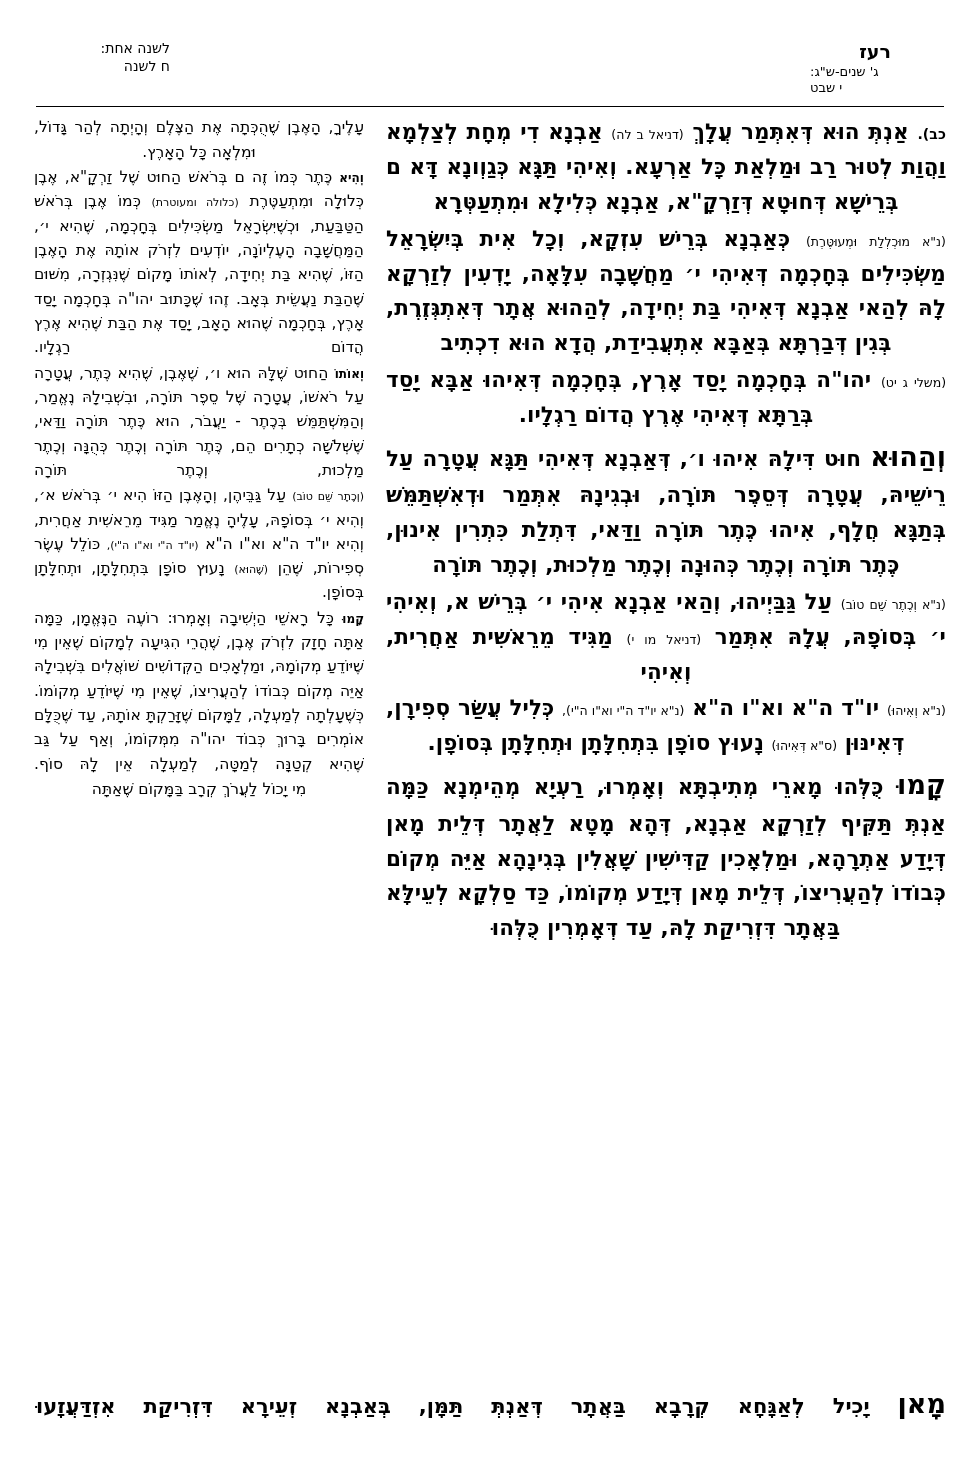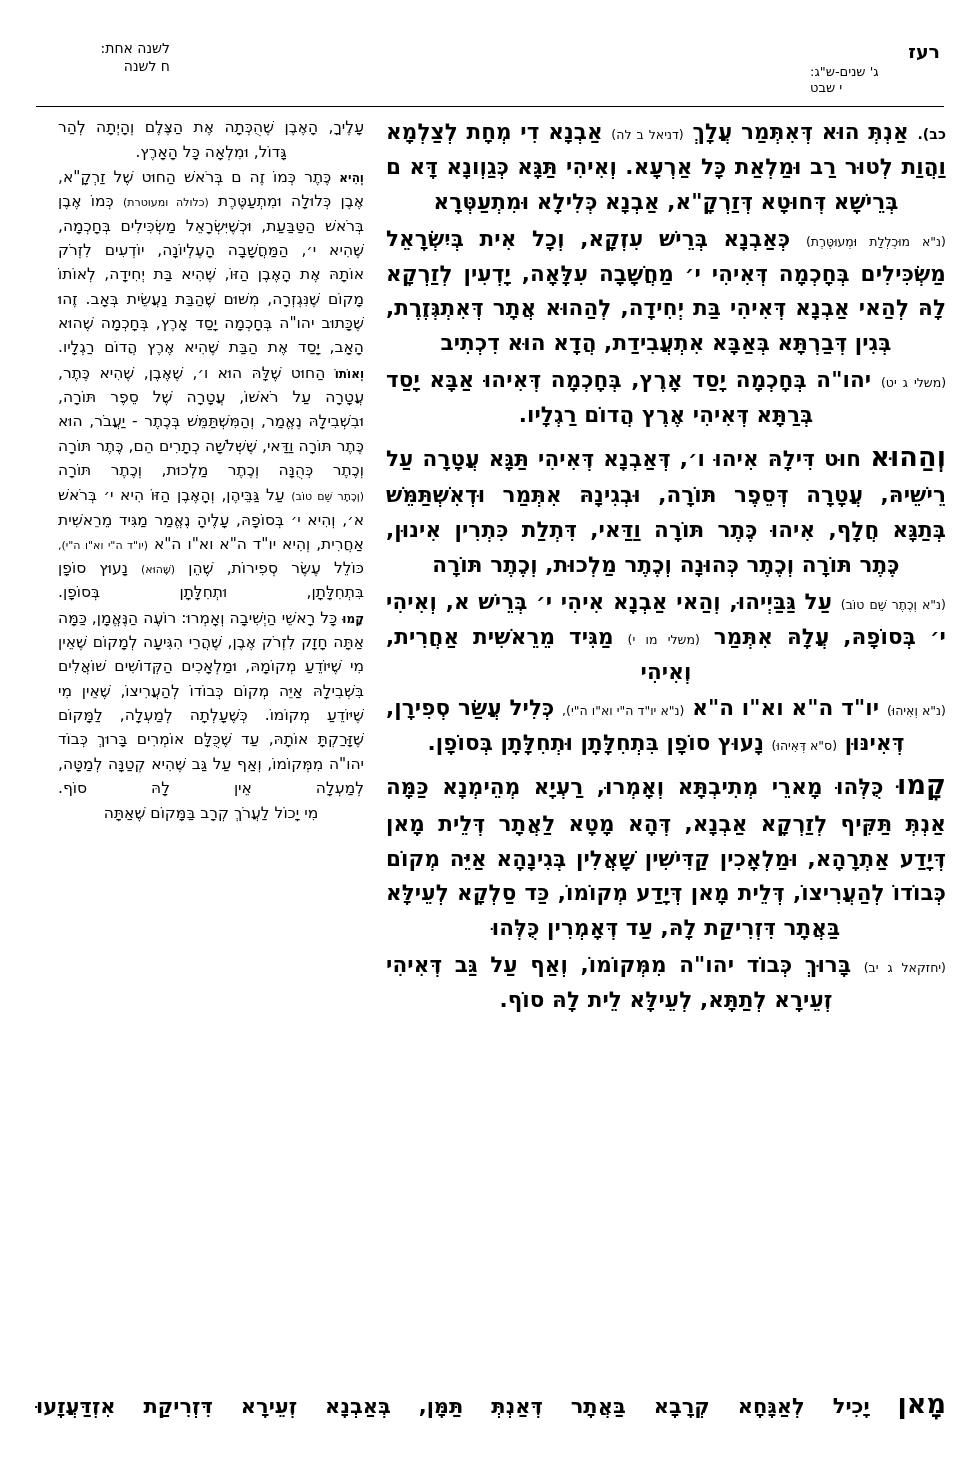--- a/index.html
+++ b/index.html
@@ -52,21 +52,21 @@
     min-width: 130px;
   }
   .header-left {
     text-align: left;
     min-width: 130px;
   }
   .header-left .folio {
     font-size: 19px;
     font-weight: bold;
     display: block;
-    text-align: right;
+    text-align: center;
   }
   .header-right .line {
     display: block;
   }
   .header-left .line {
     display: block;
     font-size: 13px;
   }
   .rule {
     border: none;
@@ -109,21 +109,20 @@
     text-align: justify;
     text-align-last: center;
   }
   
   .small-text {
     font-size: 15.5px;
     line-height: 1.57;
     text-align: justify;
     text-align-last: justify;
     font-weight: normal;
-    margin-left: 24px;
   }
   .small-text p {
     margin: 0 0 1px 0;
   }
   .small-text p.center-last {
     text-align-last: center;
   }
   .ref {
     font-size: 12.5px;
     font-weight: normal;
@@ -202,42 +201,38 @@
       </p>
 
       <p class="para">
         <span class="dropcap">וְהַהוּא</span>
         <span>חוּט דִּילָהּ אִיהוּ ו׳, דְּאַבְנָא דְּאִיהִי תַּגָּא עֲטָרָה עַל רֵישֵׁיהּ, עֲטָרָה דְּסֵפֶר תּוֹרָה, וּבְגִינָהּ אִתְּמַר וּדְאִשְׁתַּמֵּשׁ בְּתַגָּא חֲלָף, אִיהוּ כֶּתֶר תּוֹרָה וַדַּאי, דִּתְלַת כִּתְרִין אִינוּן, כֶּתֶר תּוֹרָה וְכֶתֶר כְּהוּנָה וְכֶתֶר מַלְכוּת, וְכֶתֶר תּוֹרָה</span>
       </p>
 
       <p class="para">
         <span class="ref">(נ"א וְכֶתֶר שֵׁם טוֹב)</span>
         <span>עַל גַּבַּיְיהוּ, וְהַאי אַבְנָא אִיהִי י׳ בְּרֵישׁ א, וְאִיהִי י׳ בְּסוֹפָהּ, עֲלָהּ אִתְּמַר</span>
-        <span class="ref">(משלי מו י)</span>
+        <span class="ref">(דניאל מו י)</span>
         <span>מַגִּיד מֵרֵאשִׁית אַחֲרִית, וְאִיהִי</span>
       </p>
 
       <p class="para">
         <span class="ref">(נ"א וְאִיהוּ)</span>
         <span>יו"ד ה"א וא"ו ה"א</span>
         <span class="ref">(נ"א יו"ד ה"י וא"ו ה"י),</span>
         <span>כְּלִיל עֲשַׂר סְפִירָן, דְּאִינּוּן</span>
         <span class="ref">(ס"א דְּאִיהוּ)</span>
         <span>נָעוּץ סוֹפָן בִּתְחִלָּתָן וּתְחִלָּתָן בְּסוֹפָן.</span>
       </p>
 
       <p class="para">
         <span class="dropcap">קָמוּ</span>
         <span>כֻּלְּהוּ מָארֵי מְתִיבְתָּא וְאָמְרוּ, רַעְיָא מְהֵימְנָא כַּמָּה אַנְתְּ תַּקִּיף לְזַרְקָא אַבְנָא, דְּהָא מָטָא לַאֲתָר דְּלֵית מָאן דְּיָדַע אַתְרָהָא, וּמַלְאָכִין קַדִּישִׁין שָׁאֲלִין בְּגִינָהָא אַיֵּה מְקוֹם כְּבוֹדוֹ לְהַעֲרִיצוֹ, דְּלֵית מָאן דְּיָדַע מְקוֹמוֹ, כַּד סַלְקָא לְעֵילָּא בַּאֲתָר דִּזְרִיקַת לָהּ, עַד דְּאָמְרִין כֻּלְּהוּ</span>
       </p>
 
-      <p class="para">
-        <span class="ref">(יחזקאל ג יב)</span>
-        <span>בָּרוּךְ כְּבוֹד יהו"ה מִמְּקוֹמוֹ, וְאַף עַל גַּב דְּאִיהִי זְעֵירָא לְתַתָּא, לְעֵילָּא לֵית לָהּ סוֹף.</span>
-      </p>
 
     </div>
 
     <div class="col-side small-text">
 
       <p class="center-last">עָלֶיךָ, הָאֶבֶן שֶׁהֻכְּתָה אֶת הַצֶּלֶם וְהָיְתָה לְהַר גָּדוֹל, וּמִלְאָה כָּל הָאָרֶץ.</p>
 
       <p>
         <span class="small-drop">וְהִיא</span>
         <span>כֶּתֶר כְּמוֹ זֶה ם בְּרֹאשׁ הַחוּט שֶׁל זַרְקָ"א, אֶבֶן כְּלוּלָה וּמִתְעַטֶּרֶת</span>

